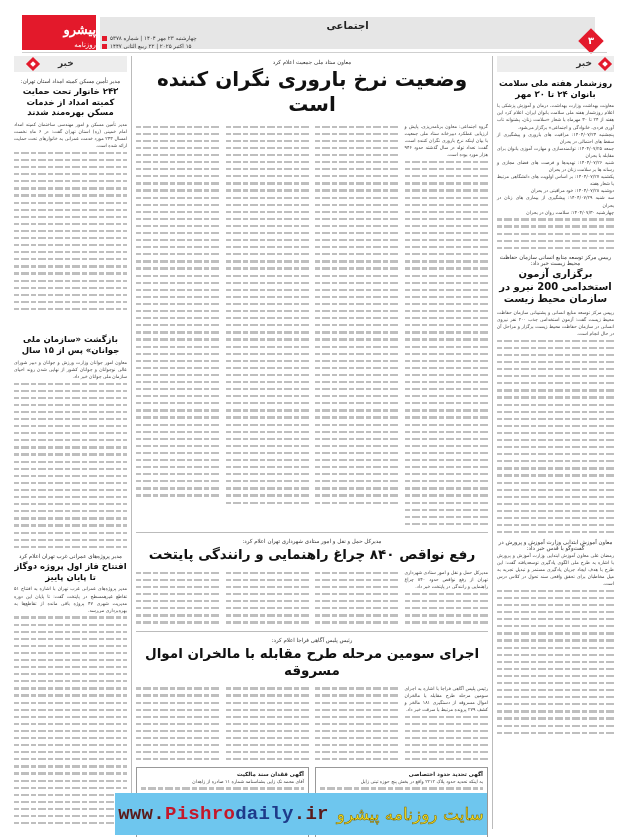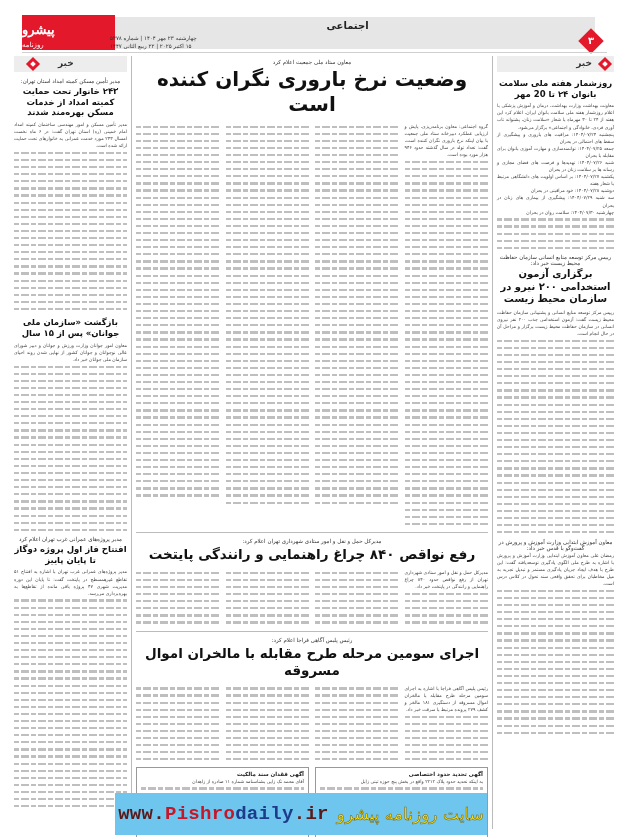--- a/index.html
+++ b/index.html
@@ -3,21 +3,21 @@
 <meta charset="utf-8">
 <style>
   * { box-sizing: border-box; margin: 0; padding: 0; }
   html, body { width: 620px; height: 837px; background: #ffffff; overflow: hidden; }
   body { font-family: "DejaVu Sans", sans-serif; color: #222; position: relative; direction: rtl; }
 
   
   .masthead { position: absolute; top: 15px; left: 22px; width: 585px; height: 37px; }
   .masthead-bar { position: absolute; top: 2px; left: 78px; right: 12px; height: 32px; background: #e6e6e6; }
   .section-title { position: absolute; top: 3px; left: 0; right: 0; text-align: center; font-size: 10px; font-weight: bold; color: #222; }
-  .logo { position: absolute; left: 0; top: 0; width: 93px; height: 35px; background: #e3192b; color: #fff; text-align: left; }
+  .logo { position: absolute; left: 0; top: 0; width: 74px; height: 35px; background: #e3192b; color: #fff; text-align: right; }
   .logo .logo-main { font-family: "DejaVu Serif", serif; font-size: 13px; font-weight: bold; line-height: 22px; padding-top: 4px; display: block; }
   .logo .logo-sub { font-size: 7px; display: block; line-height: 8px; }
   .date-block { position: absolute; left: 80px; top: 19px; font-size: 5.5px; line-height: 8px; color: #333; direction: rtl; }
   .date-row { display: flex; align-items: center; gap: 3px; justify-content: flex-end; }
   .sq { width: 5px; height: 5px; background: #e3192b; display: inline-block; }
   .page-number { position: absolute; right: 4px; top: 14px; width: 24px; height: 24px; }
   .page-number .diamond { position: absolute; inset: 3px; background: #e3192b; transform: rotate(45deg); }
   .page-number span { position: absolute; inset: 0; color: #fff; font-weight: bold; font-size: 10px; text-align: center; line-height: 24px; }
   .mast-rule { position: absolute; top: 52px; left: 22px; width: 585px; height: 1px; background: #cfcfcf; }
 
@@ -91,21 +91,21 @@
 <div class="col col-right">
   <div class="khabar-tag">
     <div class="khabar-icon" style="right:2px">
         <div class="d"></div>
         <div class="w"></div>
       </div>
     <span class="lbl">خبر</span>
   </div>
 
   <article>
-    <h3 class="headline h-sm">روزشمار هفته ملی سلامت بانوان ۲۴ تا 20 مهر</h3>
+    <h3 class="headline h-sm">روزشمار هفته ملی سلامت بانوان ۲۴ تا ۳۰ مهر</h3>
     <p class="body-text">معاونت بهداشت وزارت بهداشت، درمان و آموزش پزشکی با اعلام روزشمار هفته ملی سلامت بانوان ایران، اعلام کرد این هفته از ۲۴ تا ۳۰ مهرماه با شعار «سلامت زنان، پشتوانه تاب آوری فردی، خانوادگی و اجتماعی» برگزار می‌شود.</p>
     <div class="body-text">
       <div>پنجشنبه ۱۴۰۴/۰۷/۲۴: مراقبت های باروری و پیشگیری از سقط های احتمالی در بحران</div>
       <div>جمعه ۱۴۰۴/۰۷/۲۵: توانمندسازی و مهارت آموزی بانوان برای مقابله با بحران</div>
       <div>شنبه ۱۴۰۴/۰۷/۲۶: تهدیدها و فرصت های فضای مجازی و رسانه ها بر سلامت زنان در بحران</div>
       <div>یکشنبه ۱۴۰۴/۰۷/۲۷: بر اساس اولویت های دانشگاهی مرتبط با شعار هفته</div>
       <div>دوشنبه ۱۴۰۴/۰۷/۲۸: خود مراقبتی در بحران</div>
       <div>سه شنبه ۱۴۰۴/۰۷/۲۹: پیشگیری از بیماری های زنان در بحران</div>
       <div>چهارشنبه ۱۴۰۴/۰۷/۳۰: سلامت روان در بحران</div>
     </div>
@@ -113,21 +113,21 @@
       <span class="filler"></span>
         <span class="filler"></span>
         <span class="filler"></span>
         <span class="filler"></span>
         <span class="filler"></span>
     </div>
   </article>
 
   <article>
     <div class="kicker">رییس مرکز توسعه منابع انسانی سازمان حفاظت محیط زیست خبر داد:</div>
-    <h3 class="headline h-md">برگزاری آزمون استخدامی ۲۰۰ نیرو در سازمان محیط زیست</h3>
+    <h3 class="headline h-md">برگزاری آزمون استخدامی 200 نیرو در سازمان محیط زیست</h3>
     <p class="body-text">رییس مرکز توسعه منابع انسانی و پشتیبانی سازمان حفاظت محیط زیست گفت: آزمون استخدامی جذب ۲۰۰ نفر نیروی انسانی در سازمان حفاظت محیط زیست برگزار و مراحل آن در حال انجام است.</p>
     <div class="body-text">
       <span class="filler"></span>
         <span class="filler"></span>
         <span class="filler"></span>
         <span class="filler"></span>
         <span class="filler"></span>
         <span class="filler"></span>
         <span class="filler"></span>
         <span class="filler"></span>
@@ -582,21 +582,21 @@
         <span class="filler"></span>
         <span class="filler"></span>
         <span class="filler"></span>
         <span class="filler"></span>
         <span class="filler"></span>
         <span class="filler"></span>
     </div>
   </article>
 
   <article>
-    <h3 class="headline h-sm" style="margin-top:5px">بازگشت «سازمان ملی جوانان» پس از ۱۵ سال</h3>
+    <h3 class="headline h-sm" style="margin-top:22px">بازگشت «سازمان ملی جوانان» پس از ۱۵ سال</h3>
     <p class="body-text">معاون امور جوانان وزارت ورزش و جوانان و دبیر شورای عالی نوجوانان و جوانان کشور از نهایی شدن روند احیای سازمان ملی جوانان خبر داد.</p>
     <div class="body-text">
       <span class="filler"></span>
         <span class="filler"></span>
         <span class="filler"></span>
         <span class="filler"></span>
         <span class="filler"></span>
         <span class="filler"></span>
         <span class="filler"></span>
         <span class="filler"></span>

